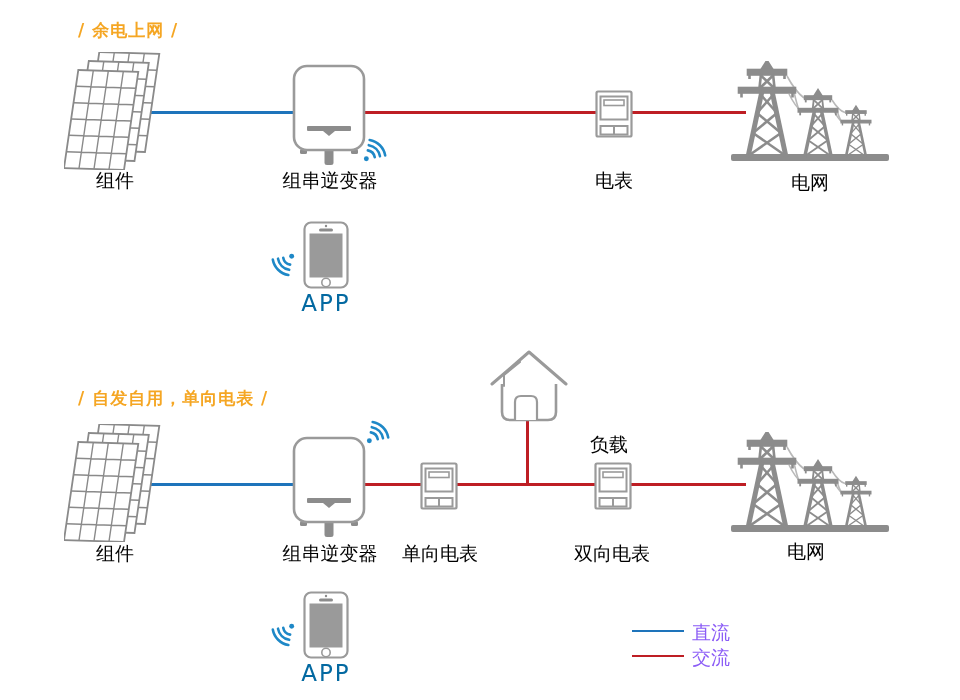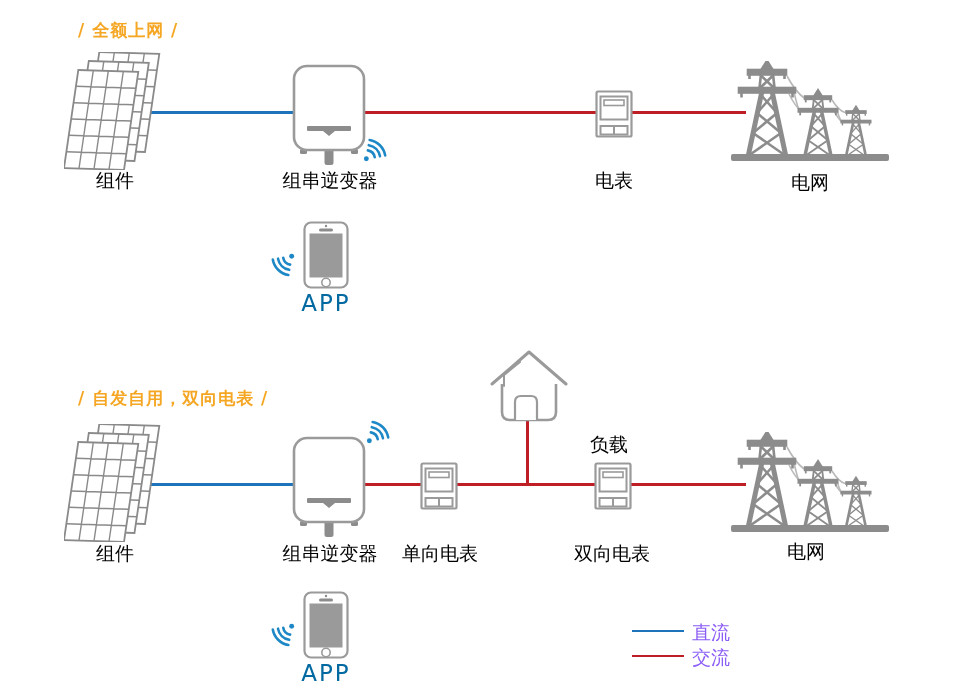--- a/index.html
+++ b/index.html
@@ -119,21 +119,21 @@
       <circle cx="23" cy="5" r="1.2" fill="#8c8c8c"></circle>
       <rect x="16" y="7.5" width="14" height="3" rx="1.5" fill="#8c8c8c"></rect>
       <rect x="6.5" y="12.5" width="33" height="44" fill="#9a9a9a"></rect>
       <circle cx="23" cy="61.5" r="4.2" fill="#ffffff" stroke="#9a9a9a" stroke-width="1.6"></circle>
     </g>
   </defs>
 </svg>
 
 <div id="canvas">
 
-  <div class="title" style="left:78px;top:19px;">/ 全额上网 /</div>
+  <div class="title" style="left:78px;top:19px;">/ 余电上网 /</div>
 
   <div class="hline dc" style="left:150px;top:111px;width:148px;"></div>
   <div class="hline ac" style="left:364px;top:111px;width:382px;"></div>
 
   <div class="icon" style="left:64px;top:52px;">
     <svg width="98" height="118" viewBox="0 0 98 118">
         <use href="#pv-stack"></use>
       </svg>
   </div>
   <div class="icon" style="left:292px;top:64px;">
@@ -166,21 +166,21 @@
         <use href="#wifi-shape"></use>
       </svg>
   </div>
 
   <div class="lbl" style="left:65px;top:168px;width:100px;">组件</div>
   <div class="lbl" style="left:255px;top:168px;width:150px;">组串逆变器</div>
   <div class="lbl" style="left:564px;top:168px;width:100px;">电表</div>
   <div class="lbl" style="left:760px;top:170px;width:100px;">电网</div>
   <div class="app-lbl" style="left:276px;top:290px;width:100px;">APP</div>
 
-  <div class="title" style="left:78px;top:387px;">/ 自发自用，双向电表 /</div>
+  <div class="title" style="left:78px;top:387px;">/ 自发自用，单向电表 /</div>
 
   <div class="hline dc" style="left:150px;top:483px;width:148px;"></div>
   <div class="hline ac" style="left:364px;top:483px;width:382px;"></div>
   <div class="vline ac" style="left:526px;top:418px;height:68px;"></div>
 
   <div class="icon" style="left:64px;top:424px;">
     <svg width="98" height="118" viewBox="0 0 98 118">
         <use href="#pv-stack"></use>
       </svg>
   </div>

